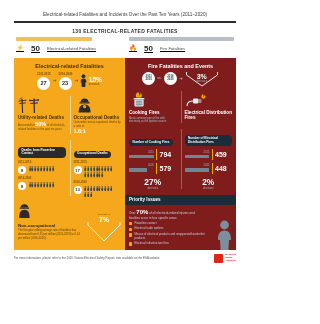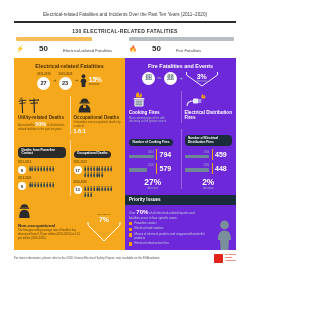--- a/index.html
+++ b/index.html
@@ -24,30 +24,30 @@
   .band-title {
     text-align: center; font-size: 5px; font-weight: bold;
     color: #333; letter-spacing: .3px;
   }
   .band-bars { display: flex; gap: 8px; padding: 3px 2px 0 2px; }
   .bar-wrap { flex: 1; }
   .bar { height: 3.4px; border-radius: 1px; }
   .bar.amber { background: #f6bd5b; width: 72%; }
   .bar.grey { background: #b9bec4; width: 100%; }
   .band-stats { display: flex; gap: 8px; padding: 3px 2px 5px 2px; }
-  .stat { flex: 1; display: flex; align-items: flex-end; gap: 15px; }
+  .stat { flex: 1; display: flex; align-items: center; gap: 7px; text-decoration: underline; }
   .stat .glyph { font-size: 6.5px; line-height: 1; }
   .stat .num { font-size: 8px; font-weight: bold; color: #2b2b2b; }
   .stat .lbl { font-size: 4.2px; color: #4a4a4a; }
 
   
   .panels { display: flex; gap: 0; margin: 0 14px; }
   .panel { width: 50%; position: relative; }
   .panel.left { background: #f5a81c; }
-  .panel.right { background: #6d28d9; }
+  .panel.right { background: #7f1d1d; }
   .panel-head {
     text-align: center; font-size: 5.4px; font-weight: bold;
     padding: 5px 2px 3px 2px;
   }
   .panel.left .panel-head { color: #4a3203; }
   .panel.right .panel-head { color: #ffffff; }
 
   
   .compare { display: flex; align-items: center; justify-content: center; gap: 2px; padding: 0 3px 4px; }
   .ybox { text-align: center; }

